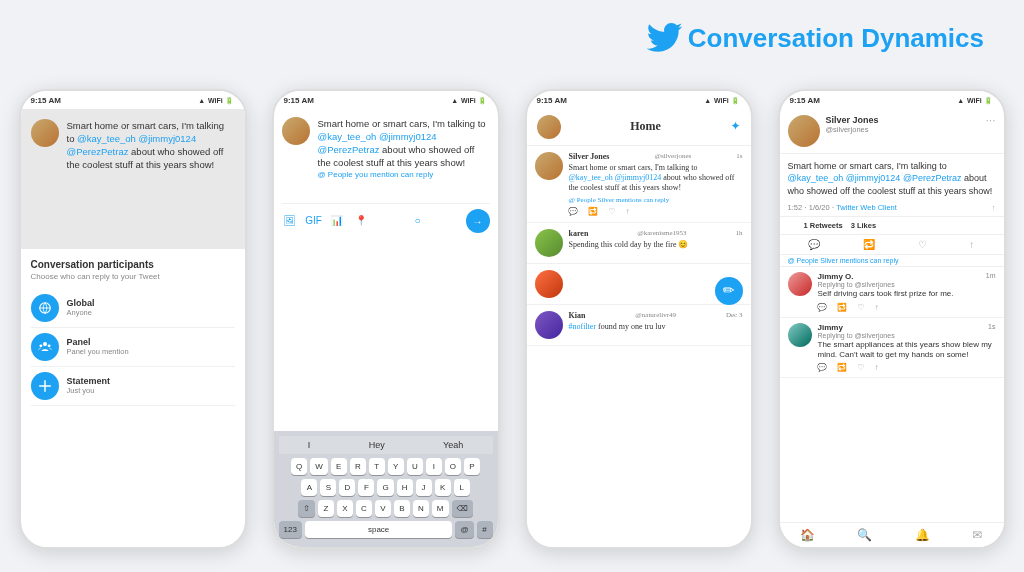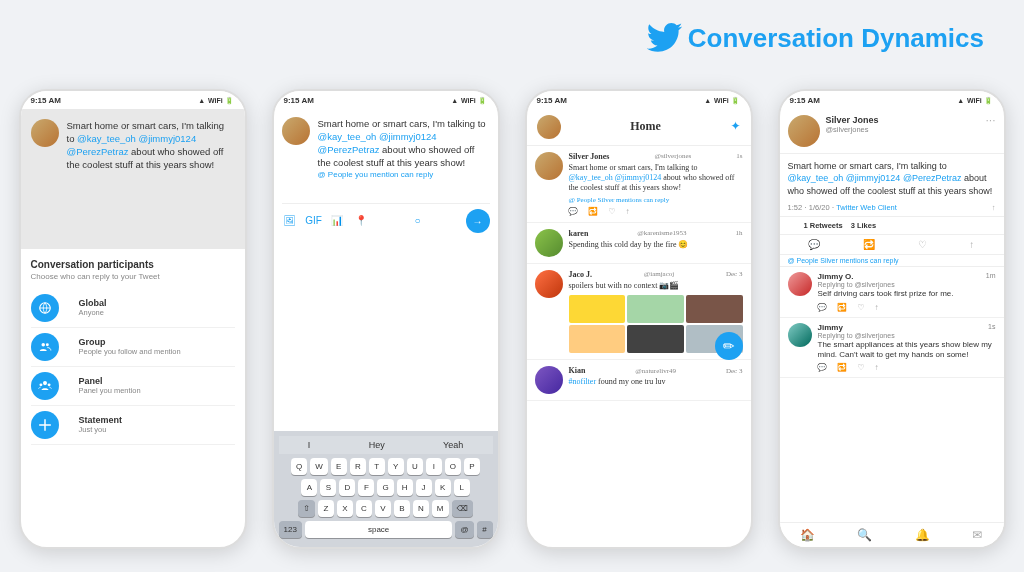--- a/index.html
+++ b/index.html
@@ -124,21 +124,21 @@
     }
     .participants-subtitle {
       font-size: 8px;
       color: #888;
       margin-bottom: 8px;
     }
     .participant-option {
       display: flex;
       align-items: center;
       padding: 5px 0;
-      gap: 20px;
+      gap: 8px;
       border-bottom: 1px solid #f0f0f0;
     }
     .participant-icon {
       width: 28px;
       height: 28px;
       border-radius: 50%;
       display: flex;
       align-items: center;
       justify-content: center;
       flex-shrink: 0;
@@ -519,34 +519,20 @@
                 <path d="M12 3 C8 8 8 16 12 21 M12 3 C16 8 16 16 12 21" stroke="white" stroke-width="1.5" fill="none"></path>
                 <line x1="3" y1="12" x2="21" y2="12" stroke="white" stroke-width="1.5"></line>
               </svg>
           </div>
           <div class="participant-info">
             <div class="name">Global</div>
             <div class="desc">Anyone</div>
           </div>
         </div>
 
-        <div class="participant-option">
-          <div class="participant-icon group">
-            <svg viewBox="0 0 24 24">
-                <circle cx="9" cy="8" r="3" fill="white"></circle>
-                <circle cx="16" cy="8" r="2.5" fill="white"></circle>
-                <path d="M3 19 C3 14 15 14 15 19" fill="white"></path>
-                <path d="M16 13 C20 13 22 15 22 18" stroke="white" stroke-width="1.5" fill="none"></path>
-              </svg>
-          </div>
-          <div class="participant-info">
-            <div class="name">Group</div>
-            <div class="desc">People you follow and mention</div>
-          </div>
-        </div>
 
         <div class="participant-option">
           <div class="participant-icon panel">
             <svg viewBox="0 0 24 24">
                 <circle cx="12" cy="7" r="3.5" fill="white"></circle>
                 <circle cx="5" cy="10" r="2.5" fill="white"></circle>
                 <circle cx="19" cy="10" r="2.5" fill="white"></circle>
                 <path d="M6 19 C6 15 18 15 18 19" fill="white"></path>
                 <path d="M1 17 C1 14 5 14 5 14" stroke="white" fill="none"></path>
                 <path d="M23 17 C23 14 19 14 19 14" stroke="white" fill="none"></path>
@@ -699,36 +685,20 @@
             <span class="tweet-item-name">karen</span>
             <span class="tweet-item-handle">@karenisme1953</span>
             <span class="tweet-item-time">1h</span>
           </div>
           <div class="tweet-item-text">Spending this cold day by the fire 😊</div>
         </div>
       </div>
 
       <div class="tweet-item">
         <div class="tweet-item-avatar jaco"></div>
-        <div class="tweet-item-body">
-          <div class="tweet-item-header">
-            <span class="tweet-item-name">Jaco J.</span>
-            <span class="tweet-item-handle">@iamjacoj</span>
-            <span class="tweet-item-time">Dec 3</span>
-          </div>
-          <div class="tweet-item-text">spoilers but with no context 📷🎬</div>
-          <div class="tweet-images">
-            <div class="tweet-img yellow"></div>
-            <div class="tweet-img" style="background:#a5d6a7;"></div>
-            <div class="tweet-img brown"></div>
-            <div class="tweet-img" style="background:#ffcc80;"></div>
-            <div class="tweet-img dark"></div>
-            <div class="tweet-img" style="background:#b0bec5;"></div>
-          </div>
-        </div>
       </div>
 
       <div class="tweet-item" style="position:relative;">
         <div class="tweet-item-avatar kian"></div>
         <div class="tweet-item-body">
           <div class="tweet-item-header">
             <span class="tweet-item-name">Kian</span>
             <span class="tweet-item-handle">@naturelivr49</span>
             <span class="tweet-item-time">Dec 3</span>
           </div>

